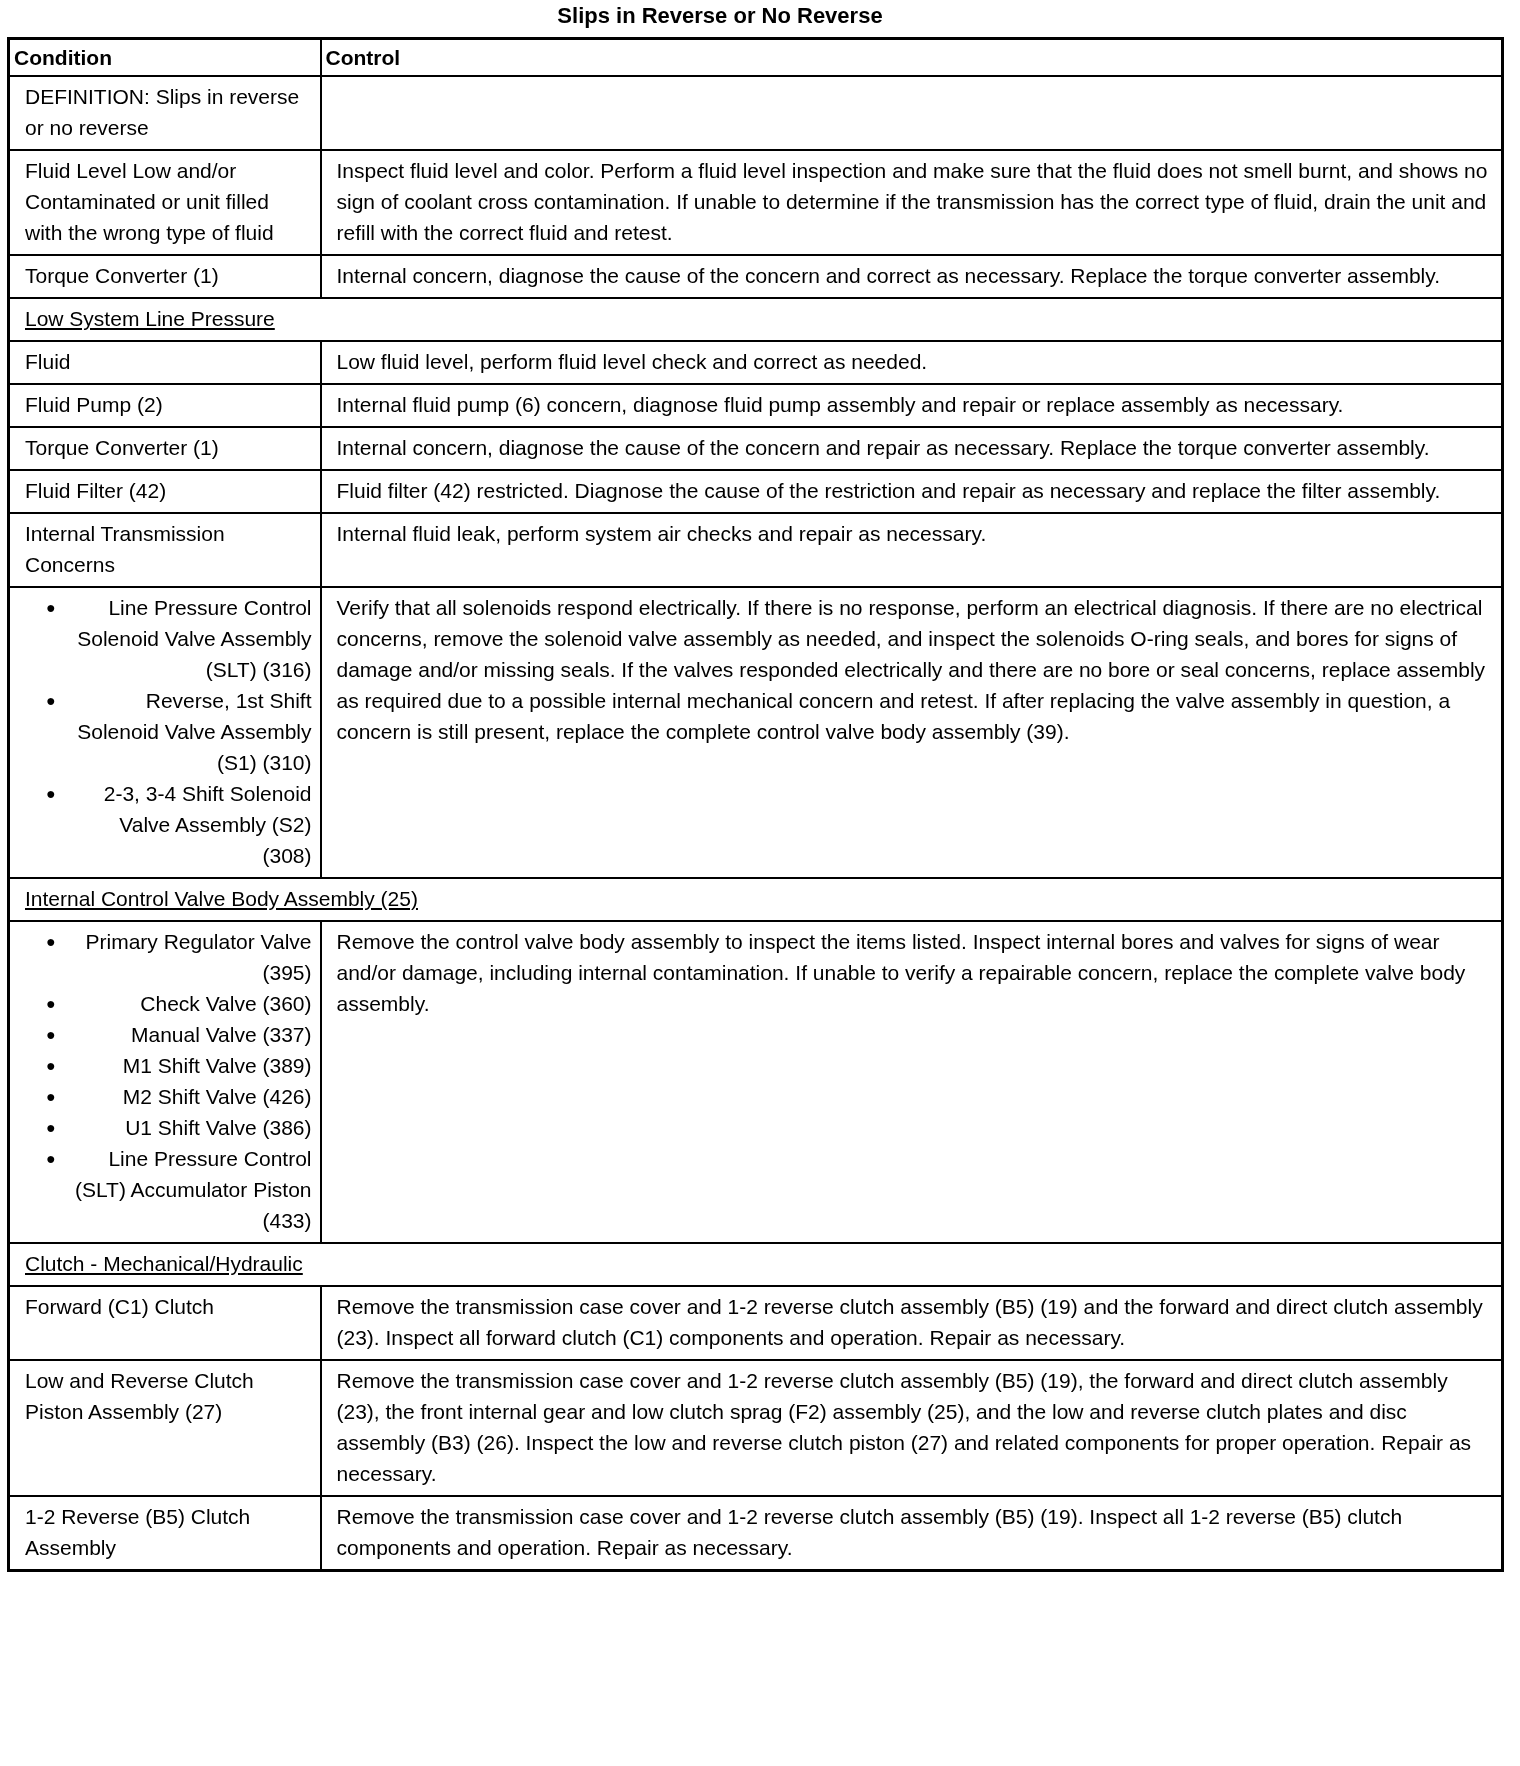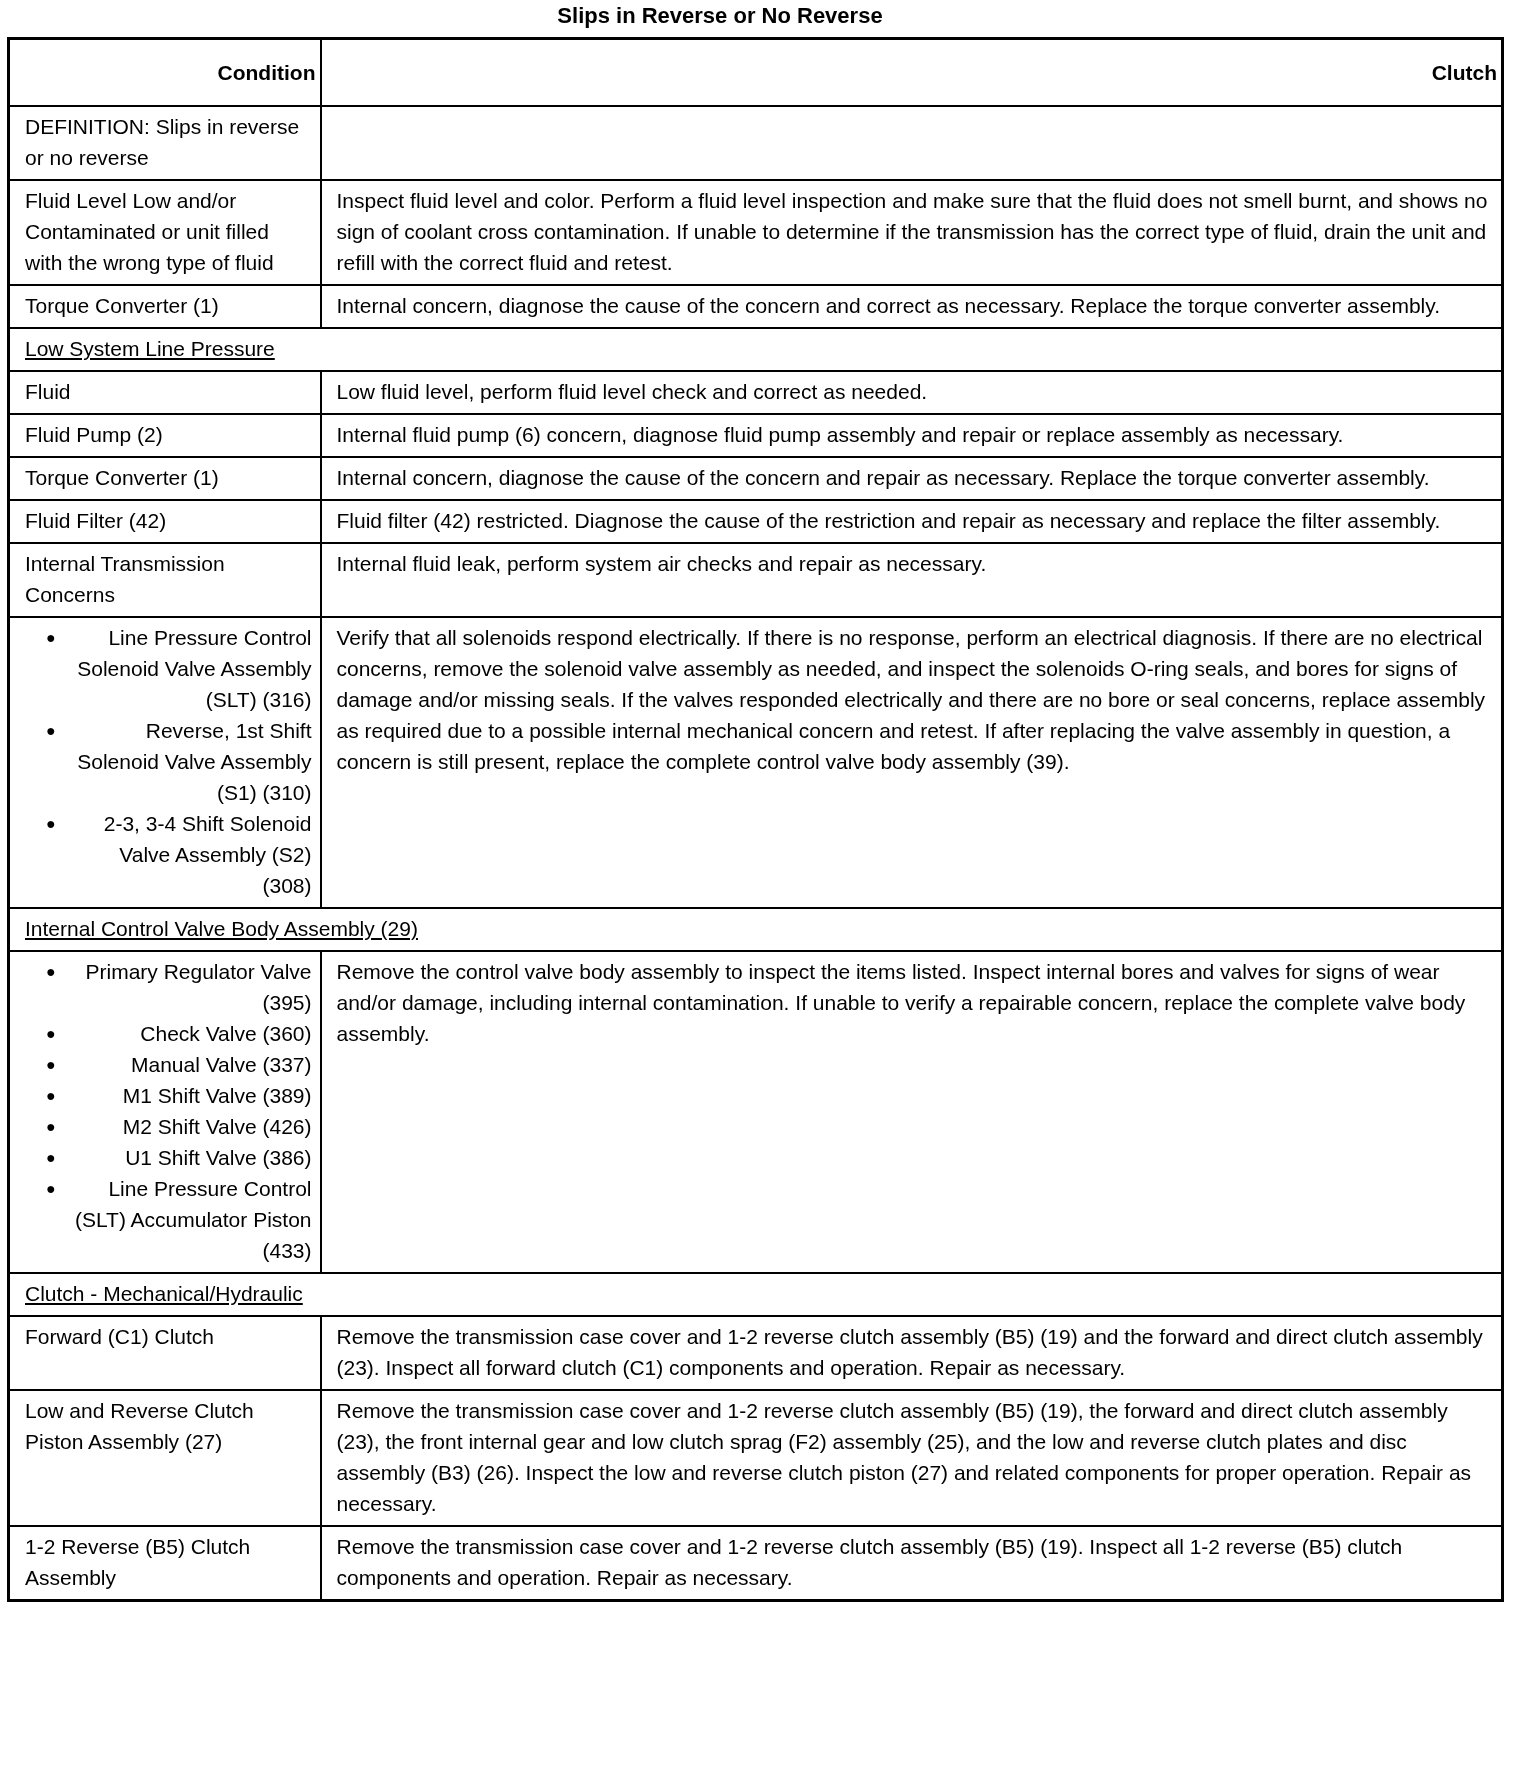--- a/index.html
+++ b/index.html
@@ -32,23 +32,23 @@
   .ts-table th,
   .ts-table td {
     border: 2px solid #000;
     vertical-align: top;
     font-size: 21px;
     line-height: 31px;
     padding: 4px 8px 6px 15px;
     overflow-wrap: break-word;
   }
   .ts-table th {
-    text-align: right;
+    text-align: left;
     font-weight: bold;
-    padding: 17px 4px;
+    padding: 2px 4px;
   }
   .col-condition { width: 312px; }
   .section-cell {
     padding: 6px 6px 7px 6px;
     text-decoration: underline;
   }
   ul.bullet-list {
     margin: 0;
     padding: 0;
     list-style: none;
@@ -74,21 +74,21 @@
   <div class="doc-title">Slips in Reverse or No Reverse</div>
 
   <table class="ts-table">
     <colgroup>
       <col class="col-condition">
       <col>
     </colgroup>
     <thead>
       <tr>
         <th>Condition</th>
-        <th>Clutch</th>
+        <th>Control</th>
       </tr>
     </thead>
     <tbody>
 
     <tr>
           <td class="condition-cell">DEFINITION: Slips in reverse or no reverse</td>
           <td class="action-cell"></td>
         </tr>
         <tr>
           <td class="condition-cell">Fluid Level Low and/or Contaminated or unit filled with the wrong type of fluid</td>
@@ -125,21 +125,21 @@
           <td class="condition-cell">
             <ul class="bullet-list">
               <li>Line Pressure Control Solenoid Valve Assembly (SLT) (316)</li>
               <li>Reverse, 1st Shift Solenoid Valve Assembly (S1) (310)</li>
               <li>2-3, 3-4 Shift Solenoid Valve Assembly (S2) (308)</li>
             </ul>
           </td>
           <td class="action-cell">Verify that all solenoids respond electrically. If there is no response, perform an electrical diagnosis. If there are no electrical concerns, remove the solenoid valve assembly as needed, and inspect the solenoids O-ring seals, and bores for signs of damage and/or missing seals. If the valves responded electrically and there are no bore or seal concerns, replace assembly as required due to a possible internal mechanical concern and retest. If after replacing the valve assembly in question, a concern is still present, replace the complete control valve body assembly (39).</td>
         </tr>
         <tr>
-          <td colspan="2" class="section-cell">Internal Control Valve Body Assembly (29)</td>
+          <td colspan="2" class="section-cell">Internal Control Valve Body Assembly (25)</td>
         </tr>
         <tr>
           <td class="condition-cell">
             <ul class="bullet-list">
               <li>Primary Regulator Valve (395)</li>
               <li>Check Valve (360)</li>
               <li>Manual Valve (337)</li>
               <li>M1 Shift Valve (389)</li>
               <li>M2 Shift Valve (426)</li>
               <li>U1 Shift Valve (386)</li>

